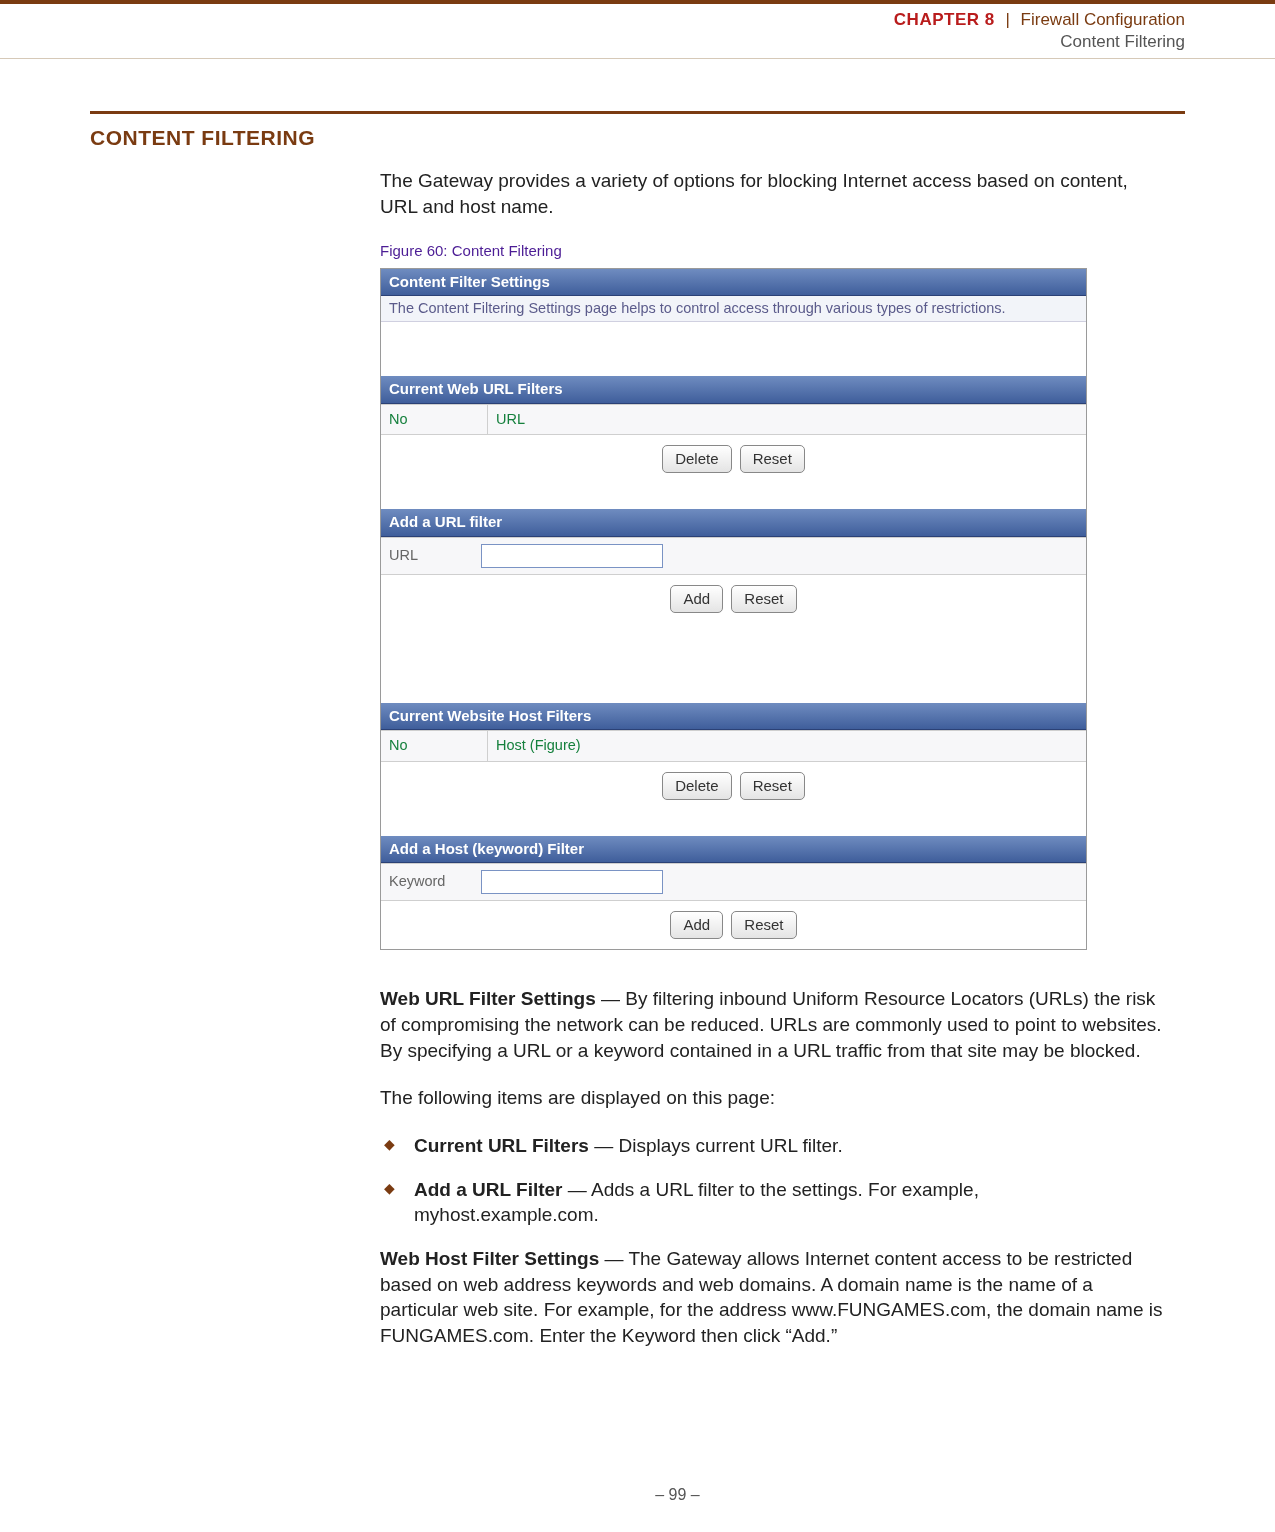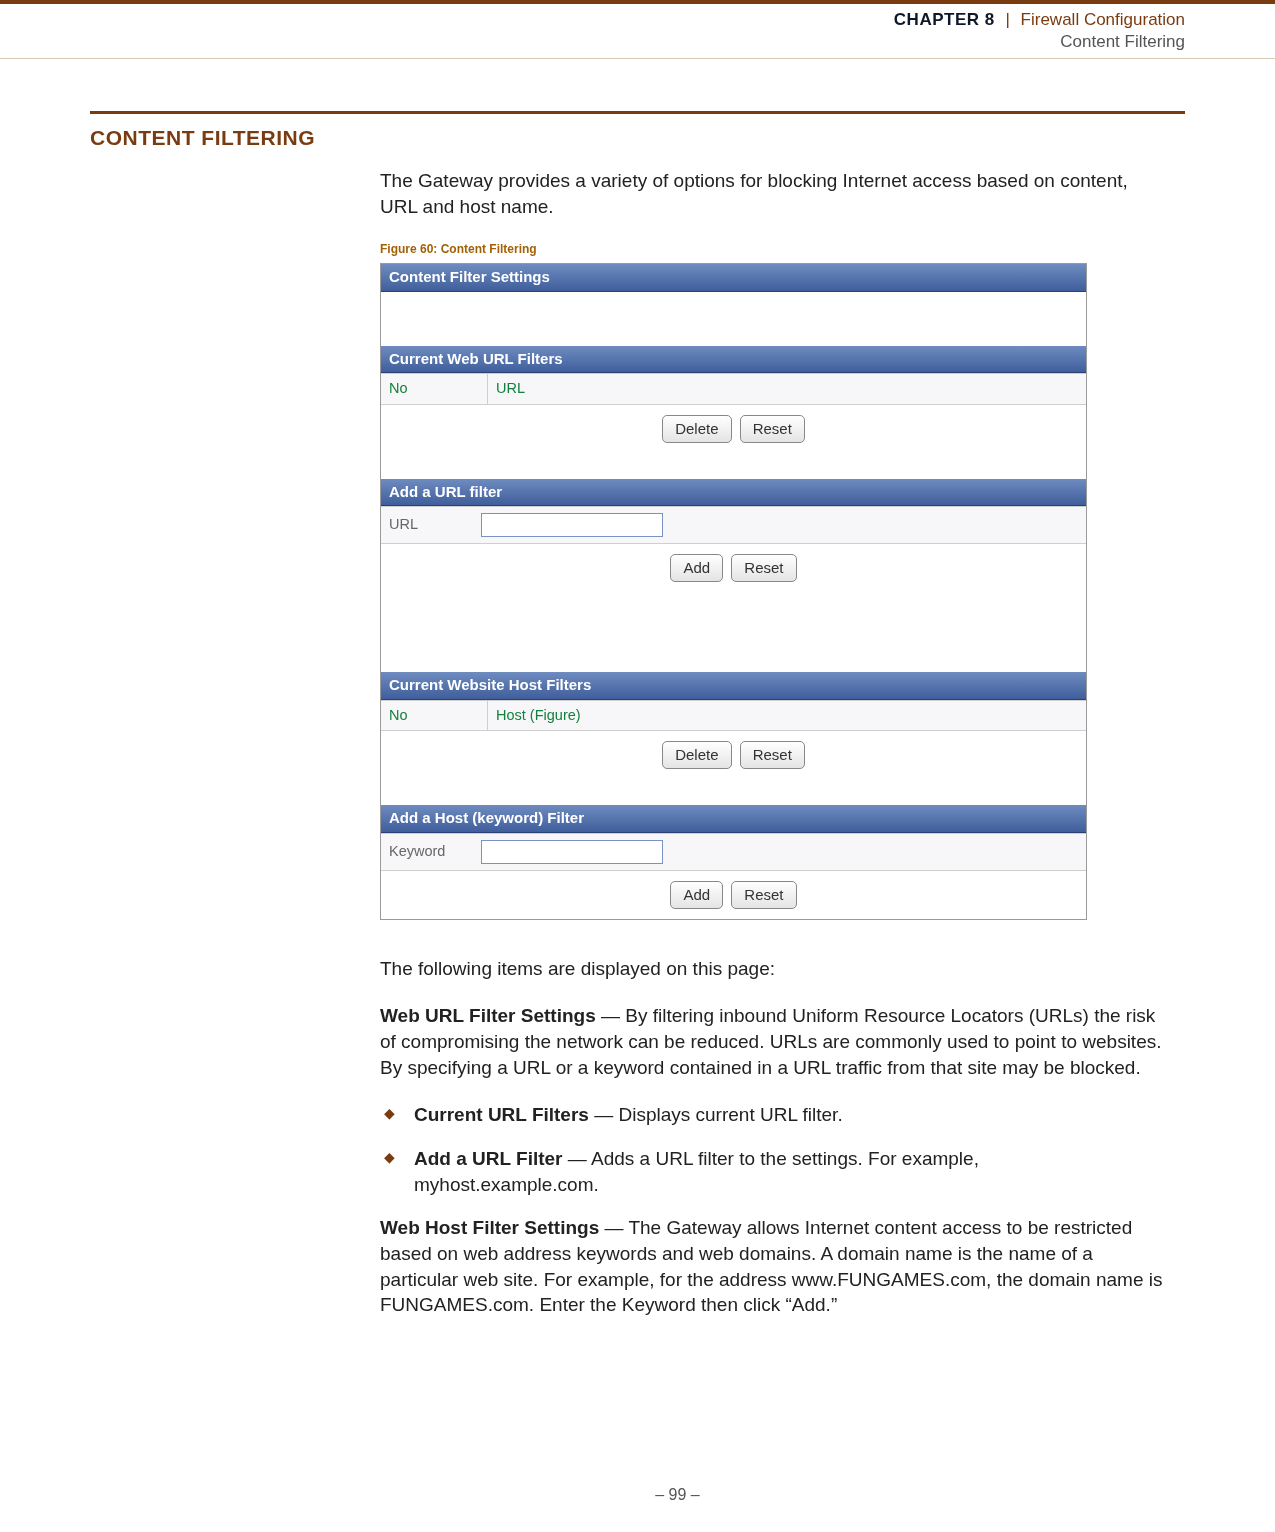--- a/index.html
+++ b/index.html
@@ -16,21 +16,21 @@
     box-sizing: border-box;
   }
   .topbar {
     border-top: 4px solid #7a3b11;
     padding: 6px 90px 6px 0;
     text-align: right;
     border-bottom: 1px solid #d6c9b8;
     font-size: 17px;
   }
   .topbar .chapter {
-    color: #0f172a;
+    color: #b91c1c;
     font-weight: bold;
     letter-spacing: 0.5px;
     margin-left: 24px;
   }
   .topbar .sep {
     color: #7a3b11;
     padding: 0 6px;
   }
   .topbar .fc {
     color: #7a3b11;
@@ -58,23 +58,23 @@
     margin-left: 380px;
     margin-right: 110px;
     font-size: 19px;
     line-height: 1.35;
     color: #222;
   }
   .para {
     margin: 18px 0 22px 0;
   }
   .fig-caption {
-    color: #a16207;
-    font-weight: bold;
-    font-size: 12px;
+    color: #4c1d95;
+    font-weight: normal;
+    font-size: 15px;
     margin: 14px 0 6px 0;
   }
   .screenshot {
     border: 1px solid #9a9a9a;
     background: #fff;
     width: 705px;
     font-family: Arial, sans-serif;
     font-size: 15px;
   }
   .blueband {
@@ -200,20 +200,21 @@
   <div class="section-title">CONTENT FILTERING</div>
 
   <div class="body-col">
     <div class="para">The Gateway provides a variety of options for blocking Internet access based on content, URL and host name.</div>
 
     <div class="fig-caption">Figure 60:  Content Filtering</div>
 
     <div class="screenshot">
 
       <div class="blueband">Content Filter Settings</div>
+      <div class="desc-row">The Content Filtering Settings page helps to control access through various types of restrictions.</div>
 
       <div class="gap"></div>
 
       <div class="blueband">Current Web URL Filters</div>
       <table class="tbl">
         <tbody>
             <tr>
           <td class="col1">No</td>
           <td>URL</td>
         </tr>
@@ -261,25 +262,25 @@
         <span class="textin"></span>
       </div>
       <div class="btnrow">
         <span class="btn">Add</span>
         <span class="btn">Reset</span>
       </div>
 
     </div>
 
     <div class="post-text">
-      <div class="para">The following items are displayed on this page:</div>
-
       <div class="para">
         <span class="bold">Web URL Filter Settings</span><span> — By filtering inbound Uniform Resource Locators (URLs) the risk of compromising the network can be reduced. URLs are commonly used to point to websites. By specifying a URL or a keyword contained in a URL traffic from that site may be blocked.</span>
       </div>
+
+      <div class="para">The following items are displayed on this page:</div>
 
       <ul class="diamond">
         <li>
           <span class="bold">Current URL Filters</span><span> — Displays current URL filter.</span>
         </li>
         <li>
           <span class="bold">Add a URL Filter</span><span> — Adds a URL filter to the settings. For example, myhost.example.com.</span>
         </li>
       </ul>
 

